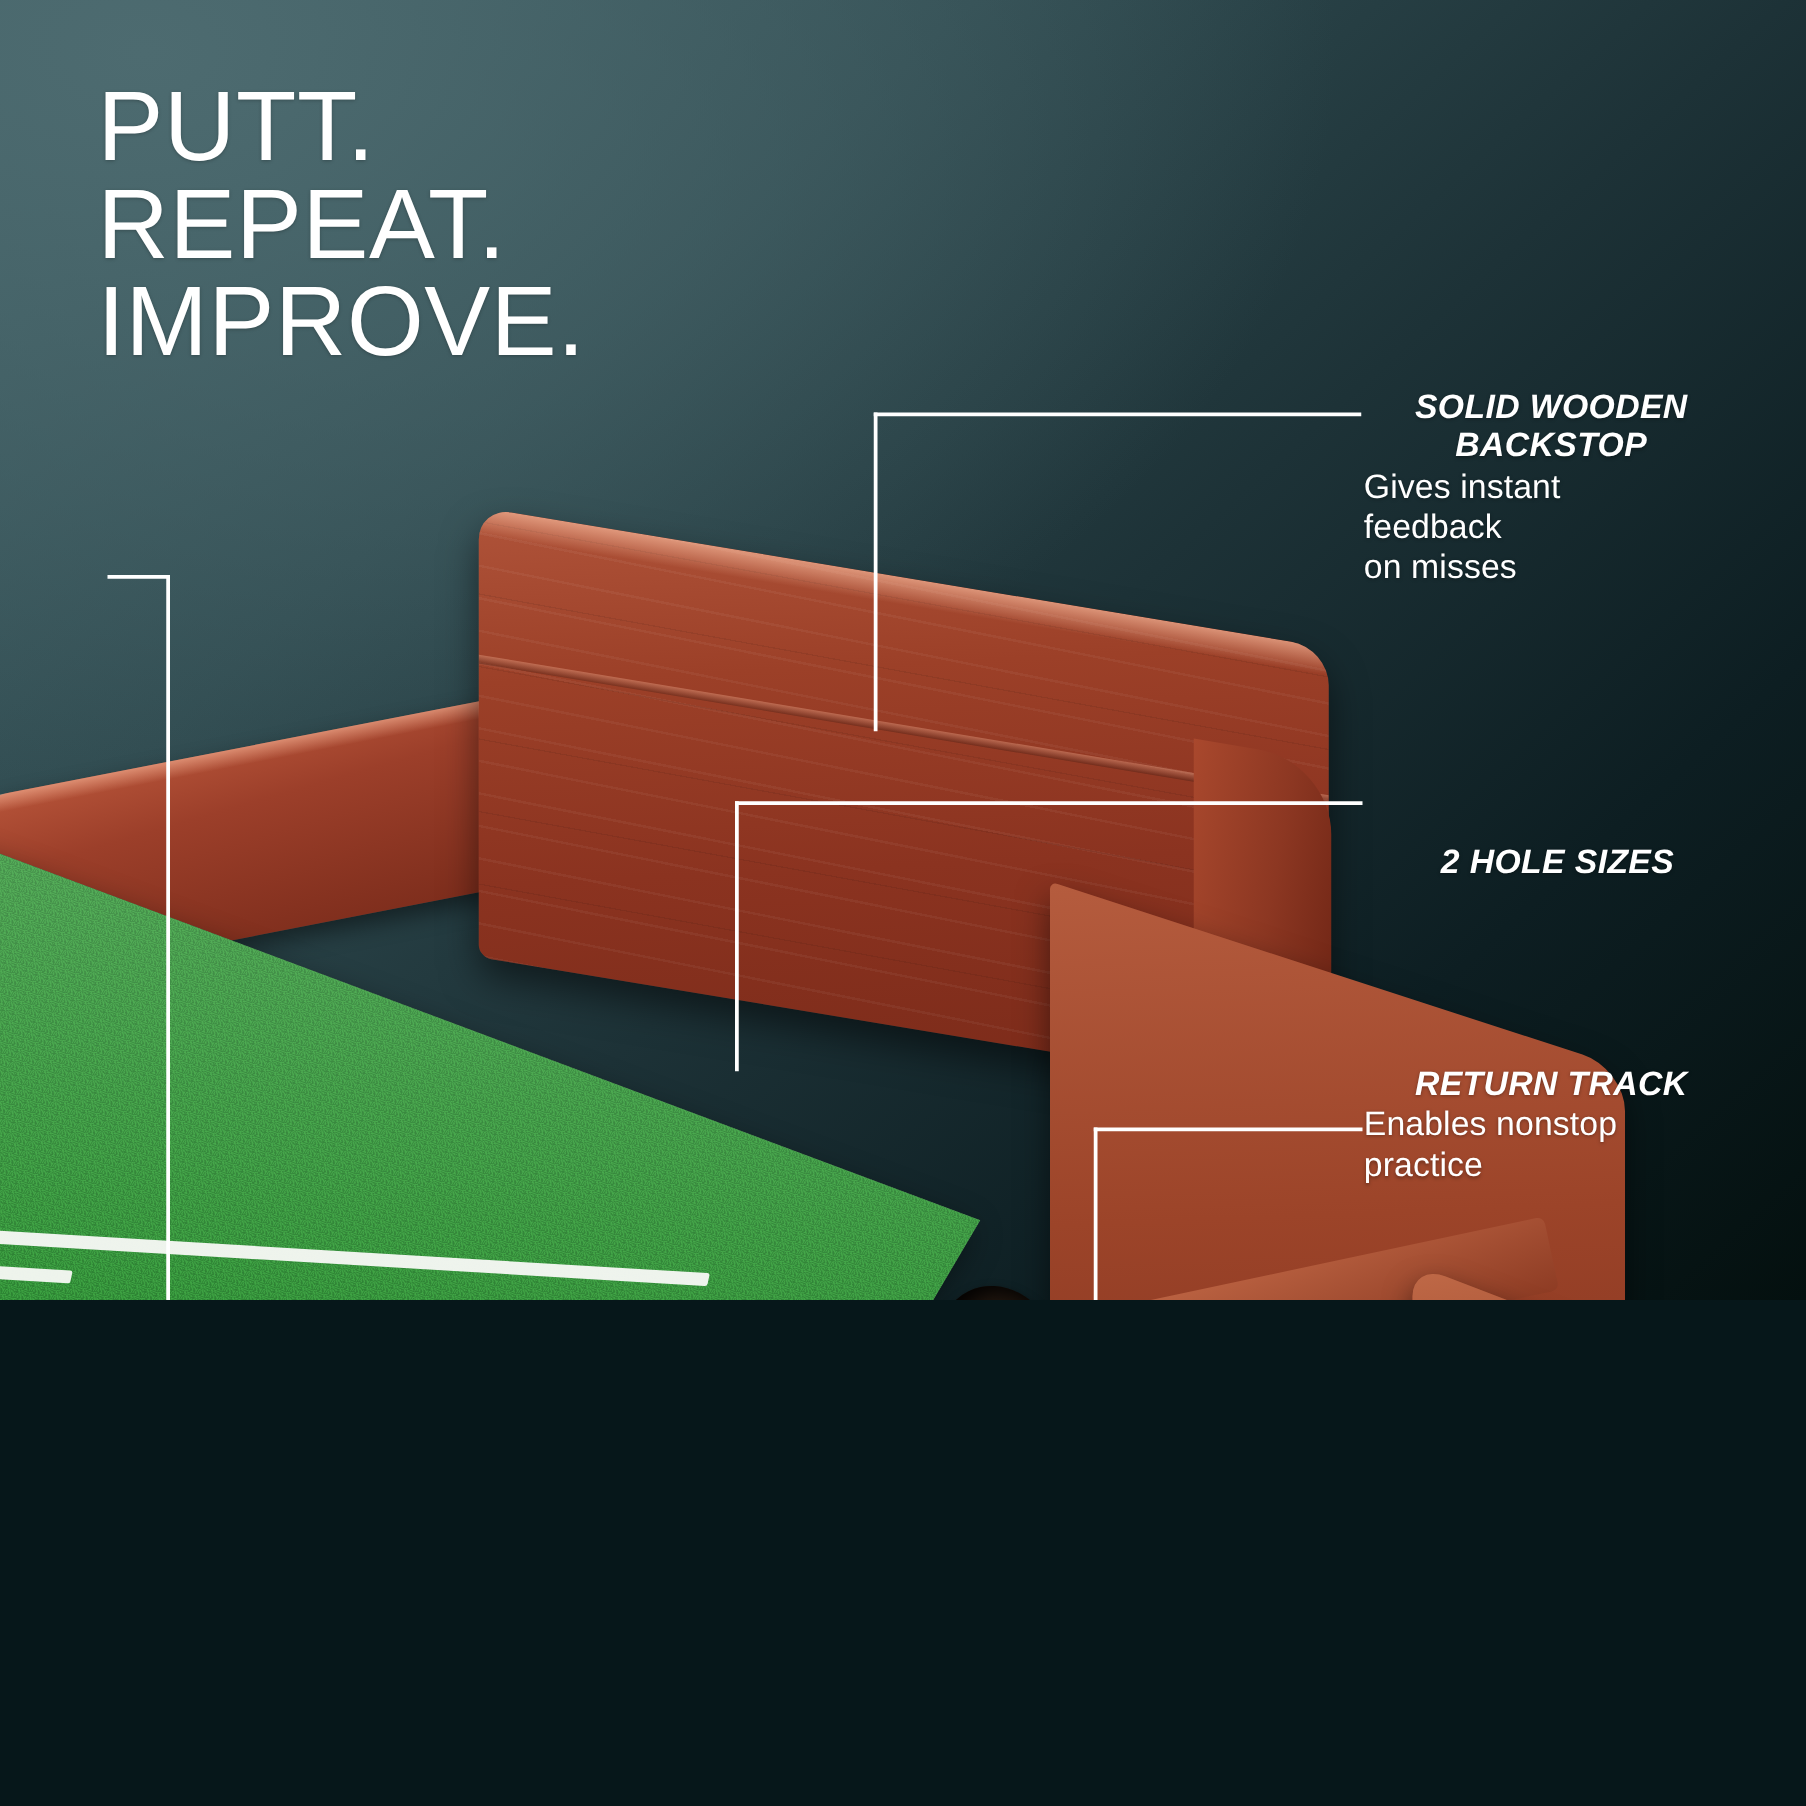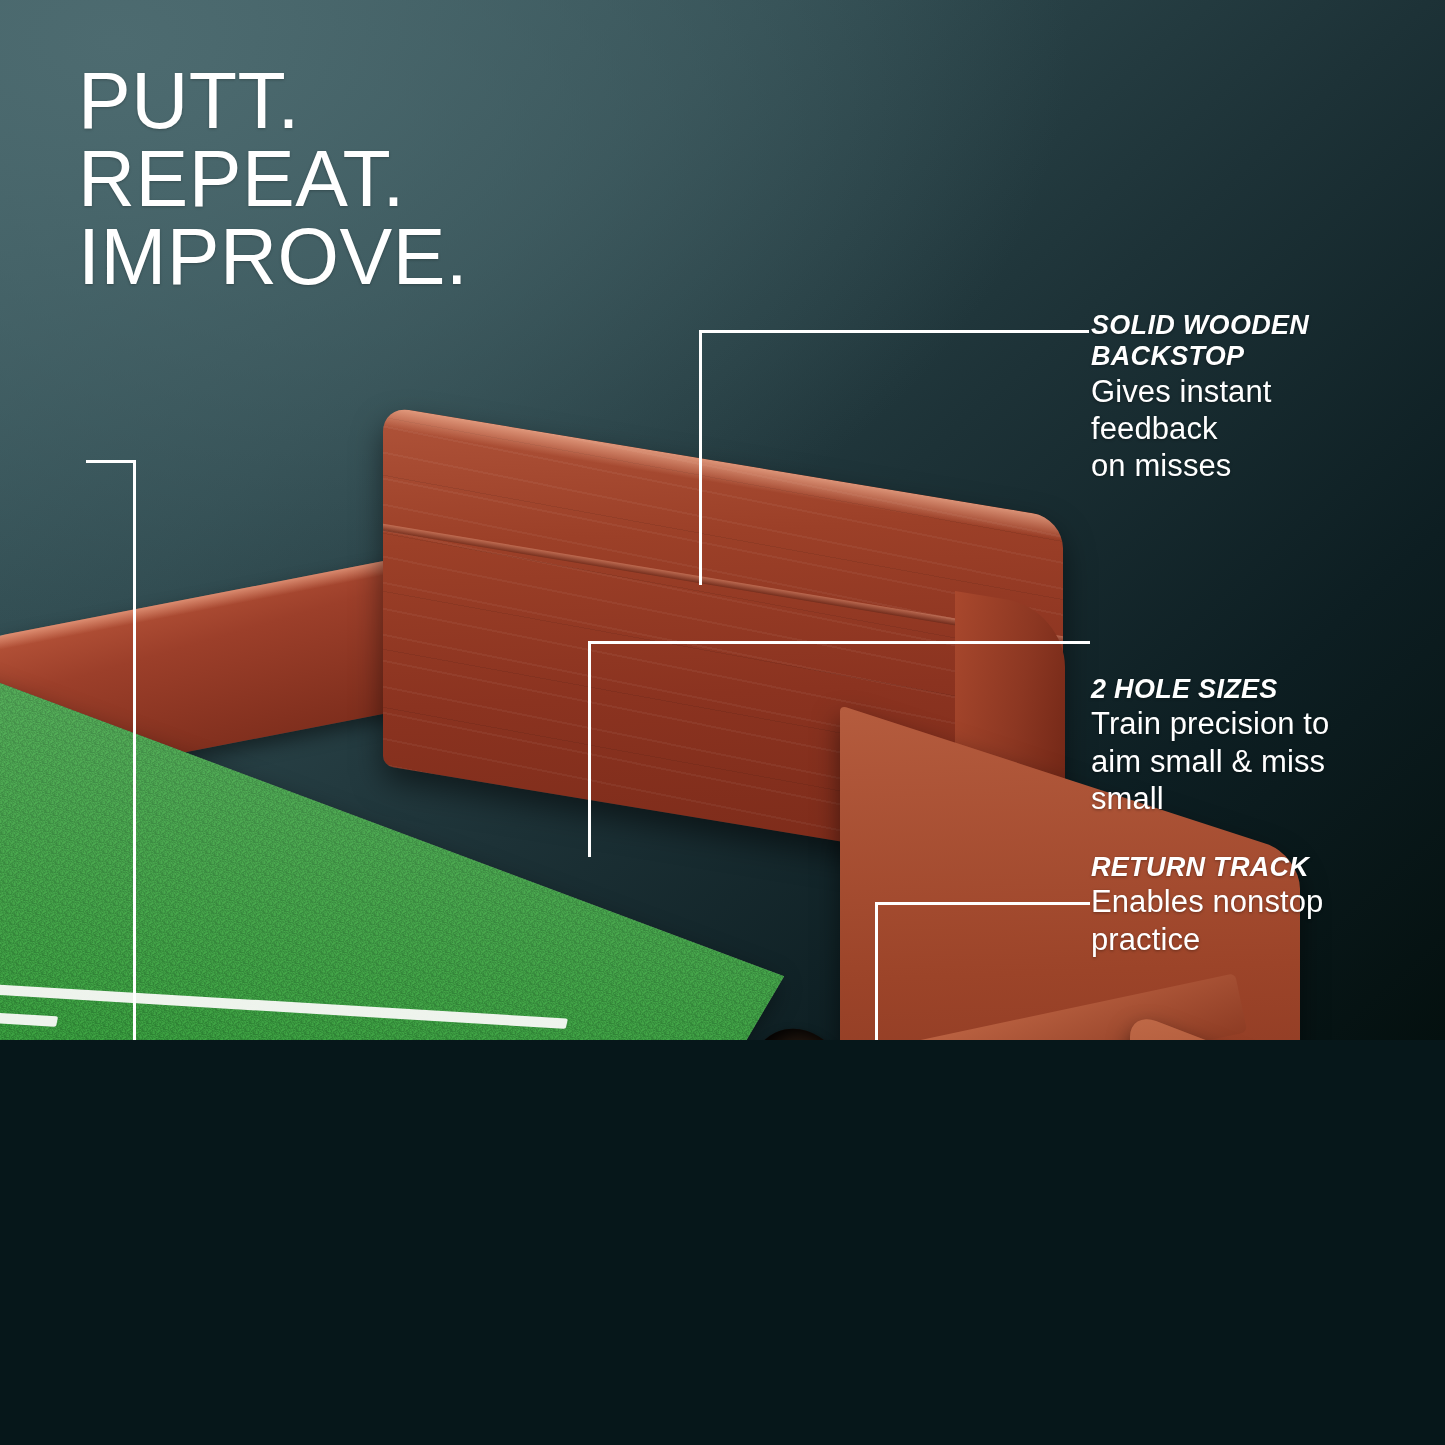--- a/index.html
+++ b/index.html
@@ -18,23 +18,24 @@
     font-weight:400;letter-spacing:0.5px;white-space:pre-line;
     text-shadow:0 1px 3px rgba(0,0,0,.25);
   }
 
   
   .callout{position:absolute;color:#fff;}
   .co-title{
     font-style:italic;font-weight:700;font-size:27px;line-height:1.16;
     letter-spacing:0.3px;white-space:pre-line;
     text-shadow:0 1px 3px rgba(0,0,0,.35);
+    text-align:center;
   }
   .co-body{
-    font-weight:400;font-size:31px;line-height:1.2;
+    font-weight:400;font-size:27px;line-height:1.2;
     letter-spacing:0.1px;white-space:pre-line;
     text-shadow:0 1px 3px rgba(0,0,0,.35);
   }
   #co-sloped{left:141px;top:400px;width:250px;}
   #co-backstop{left:1091px;top:310px;width:300px;}
   #co-holes{left:1091px;top:630px;width:310px;margin-top:44px;}
   #co-return{left:1091px;top:852px;width:300px;}
 
   
   .ld{position:absolute;background:#ffffff;}
@@ -260,23 +261,20 @@
   <div class="callout" id="co-backstop">
     <div class="co-title">SOLID WOODEN
 BACKSTOP</div>
     <div class="co-body">Gives instant
 feedback
 on misses</div>
   </div>
 
   <div class="callout" id="co-holes">
     <div class="co-title">2 HOLE SIZES</div>
-    <div class="co-body">Train precision to
-aim small &amp; miss
-small</div>
   </div>
 
   <div class="callout" id="co-return">
     <div class="co-title">RETURN TRACK</div>
     <div class="co-body">Enables nonstop
 practice</div>
   </div>
 
 </div>
 

